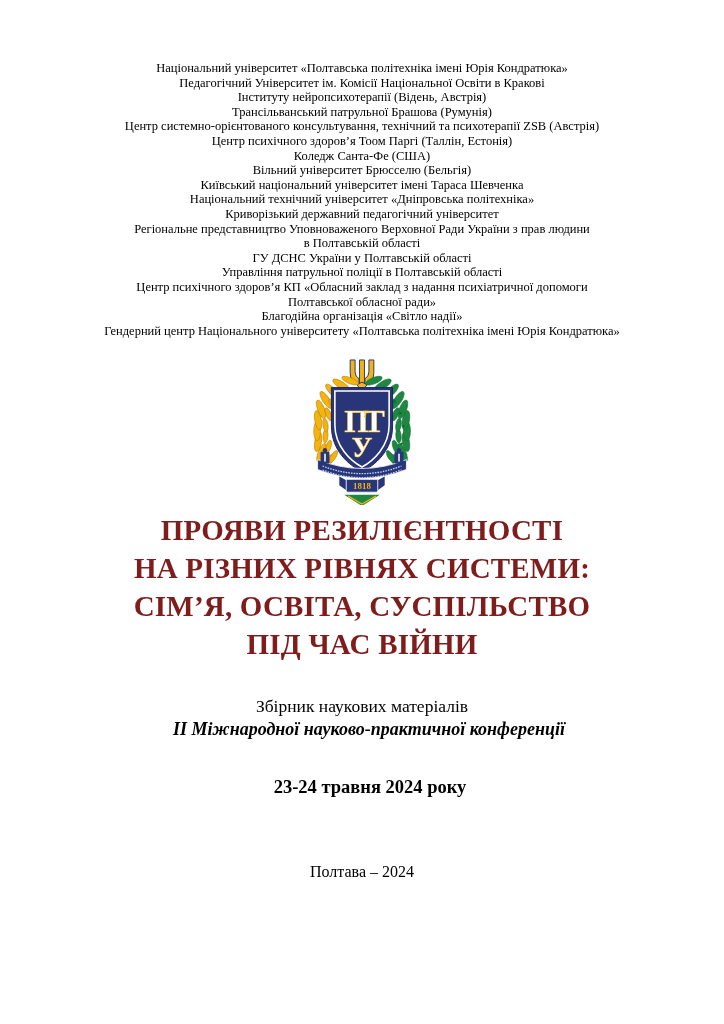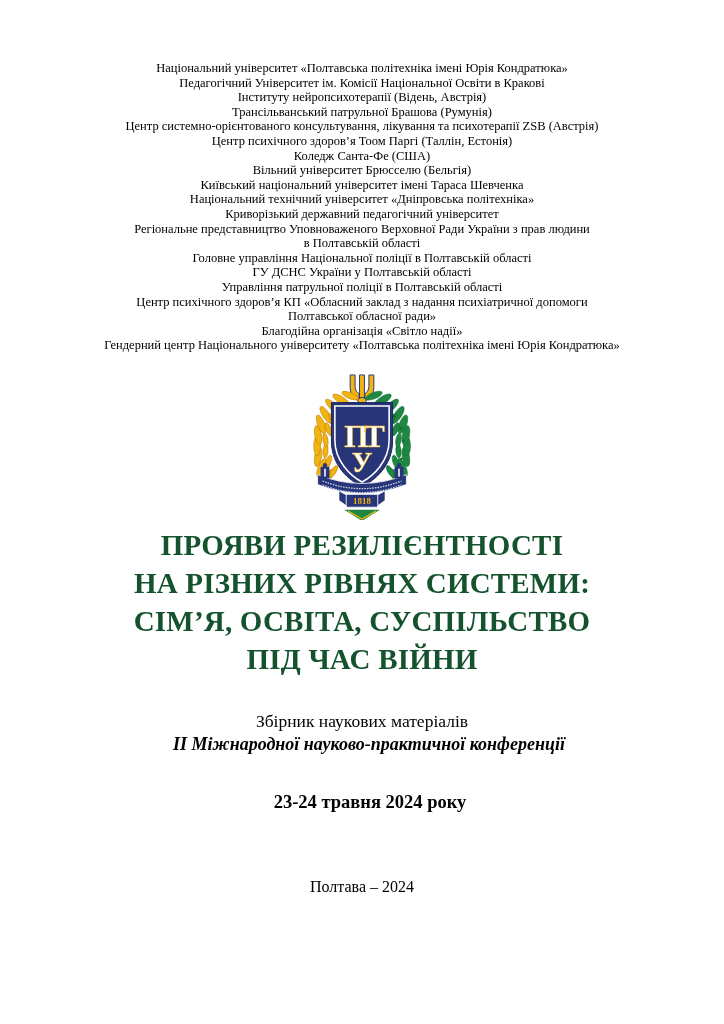--- a/index.html
+++ b/index.html
@@ -31,21 +31,21 @@
     margin-top: 19px;
     display: flex;
     justify-content: center;
   }
   .doc-title {
     margin: 6px 0 0 0;
     text-align: center;
     font-size: 29px;
     line-height: 38px;
     font-weight: bold;
-    color: #14532d;
+    color: #7f1d1d;
     letter-spacing: 0.2px;
   }
   .subtitle {
     margin-top: 32px;
     text-align: center;
     font-size: 17.5px;
     line-height: 23px;
   }
   .subtitle .sub-line2 {
     font-weight: bold;
@@ -71,30 +71,29 @@
 </head>
 <body>
 
 <div class="page">
 
   <header class="institutions">
     <div class="inst-line">Національний університет «Полтавська політехніка імені Юрія Кондратюка»</div>
     <div class="inst-line">Педагогічний Університет ім. Комісії Національної Освіти в Кракові</div>
     <div class="inst-line">Інституту нейропсихотерапії (Відень, Австрія)</div>
     <div class="inst-line">Трансільванський патрульної Брашова (Румунія)</div>
-    <div class="inst-line">Центр системно-орієнтованого консультування, лікування та психотерапії ZSB (Австрія)</div>
+    <div class="inst-line">Центр системно-орієнтованого консультування, технічний та психотерапії ZSB (Австрія)</div>
     <div class="inst-line">Центр психічного здоров’я Тоом Паргі (Таллін, Естонія)</div>
     <div class="inst-line">Коледж Санта-Фе (США)</div>
     <div class="inst-line">Вільний університет Брюсселю (Бельгія)</div>
     <div class="inst-line">Київський національний університет імені Тараса Шевченка</div>
     <div class="inst-line">Національний технічний університет «Дніпровська політехніка»</div>
     <div class="inst-line">Криворізький державний педагогічний університет</div>
     <div class="inst-line">Регіональне представництво Уповноваженого Верховної Ради України з прав людини</div>
     <div class="inst-line">в Полтавській області</div>
-    <div class="inst-line">Головне управління Національної поліції в Полтавській області</div>
     <div class="inst-line">ГУ ДСНС України у Полтавській області</div>
     <div class="inst-line">Управління патрульної поліції в Полтавській області</div>
     <div class="inst-line">Центр психічного здоров’я КП «Обласний заклад з надання психіатричної допомоги</div>
     <div class="inst-line">Полтавської обласної ради»</div>
     <div class="inst-line">Благодійна організація «Світло надії»</div>
     <div class="inst-line">Гендерний центр Національного університету «Полтавська політехніка імені Юрія Кондратюка»</div>
   </header>
 
   <div class="emblem-wrap">
     <svg width="148" height="148" viewBox="0 0 150 150" aria-hidden="true">

